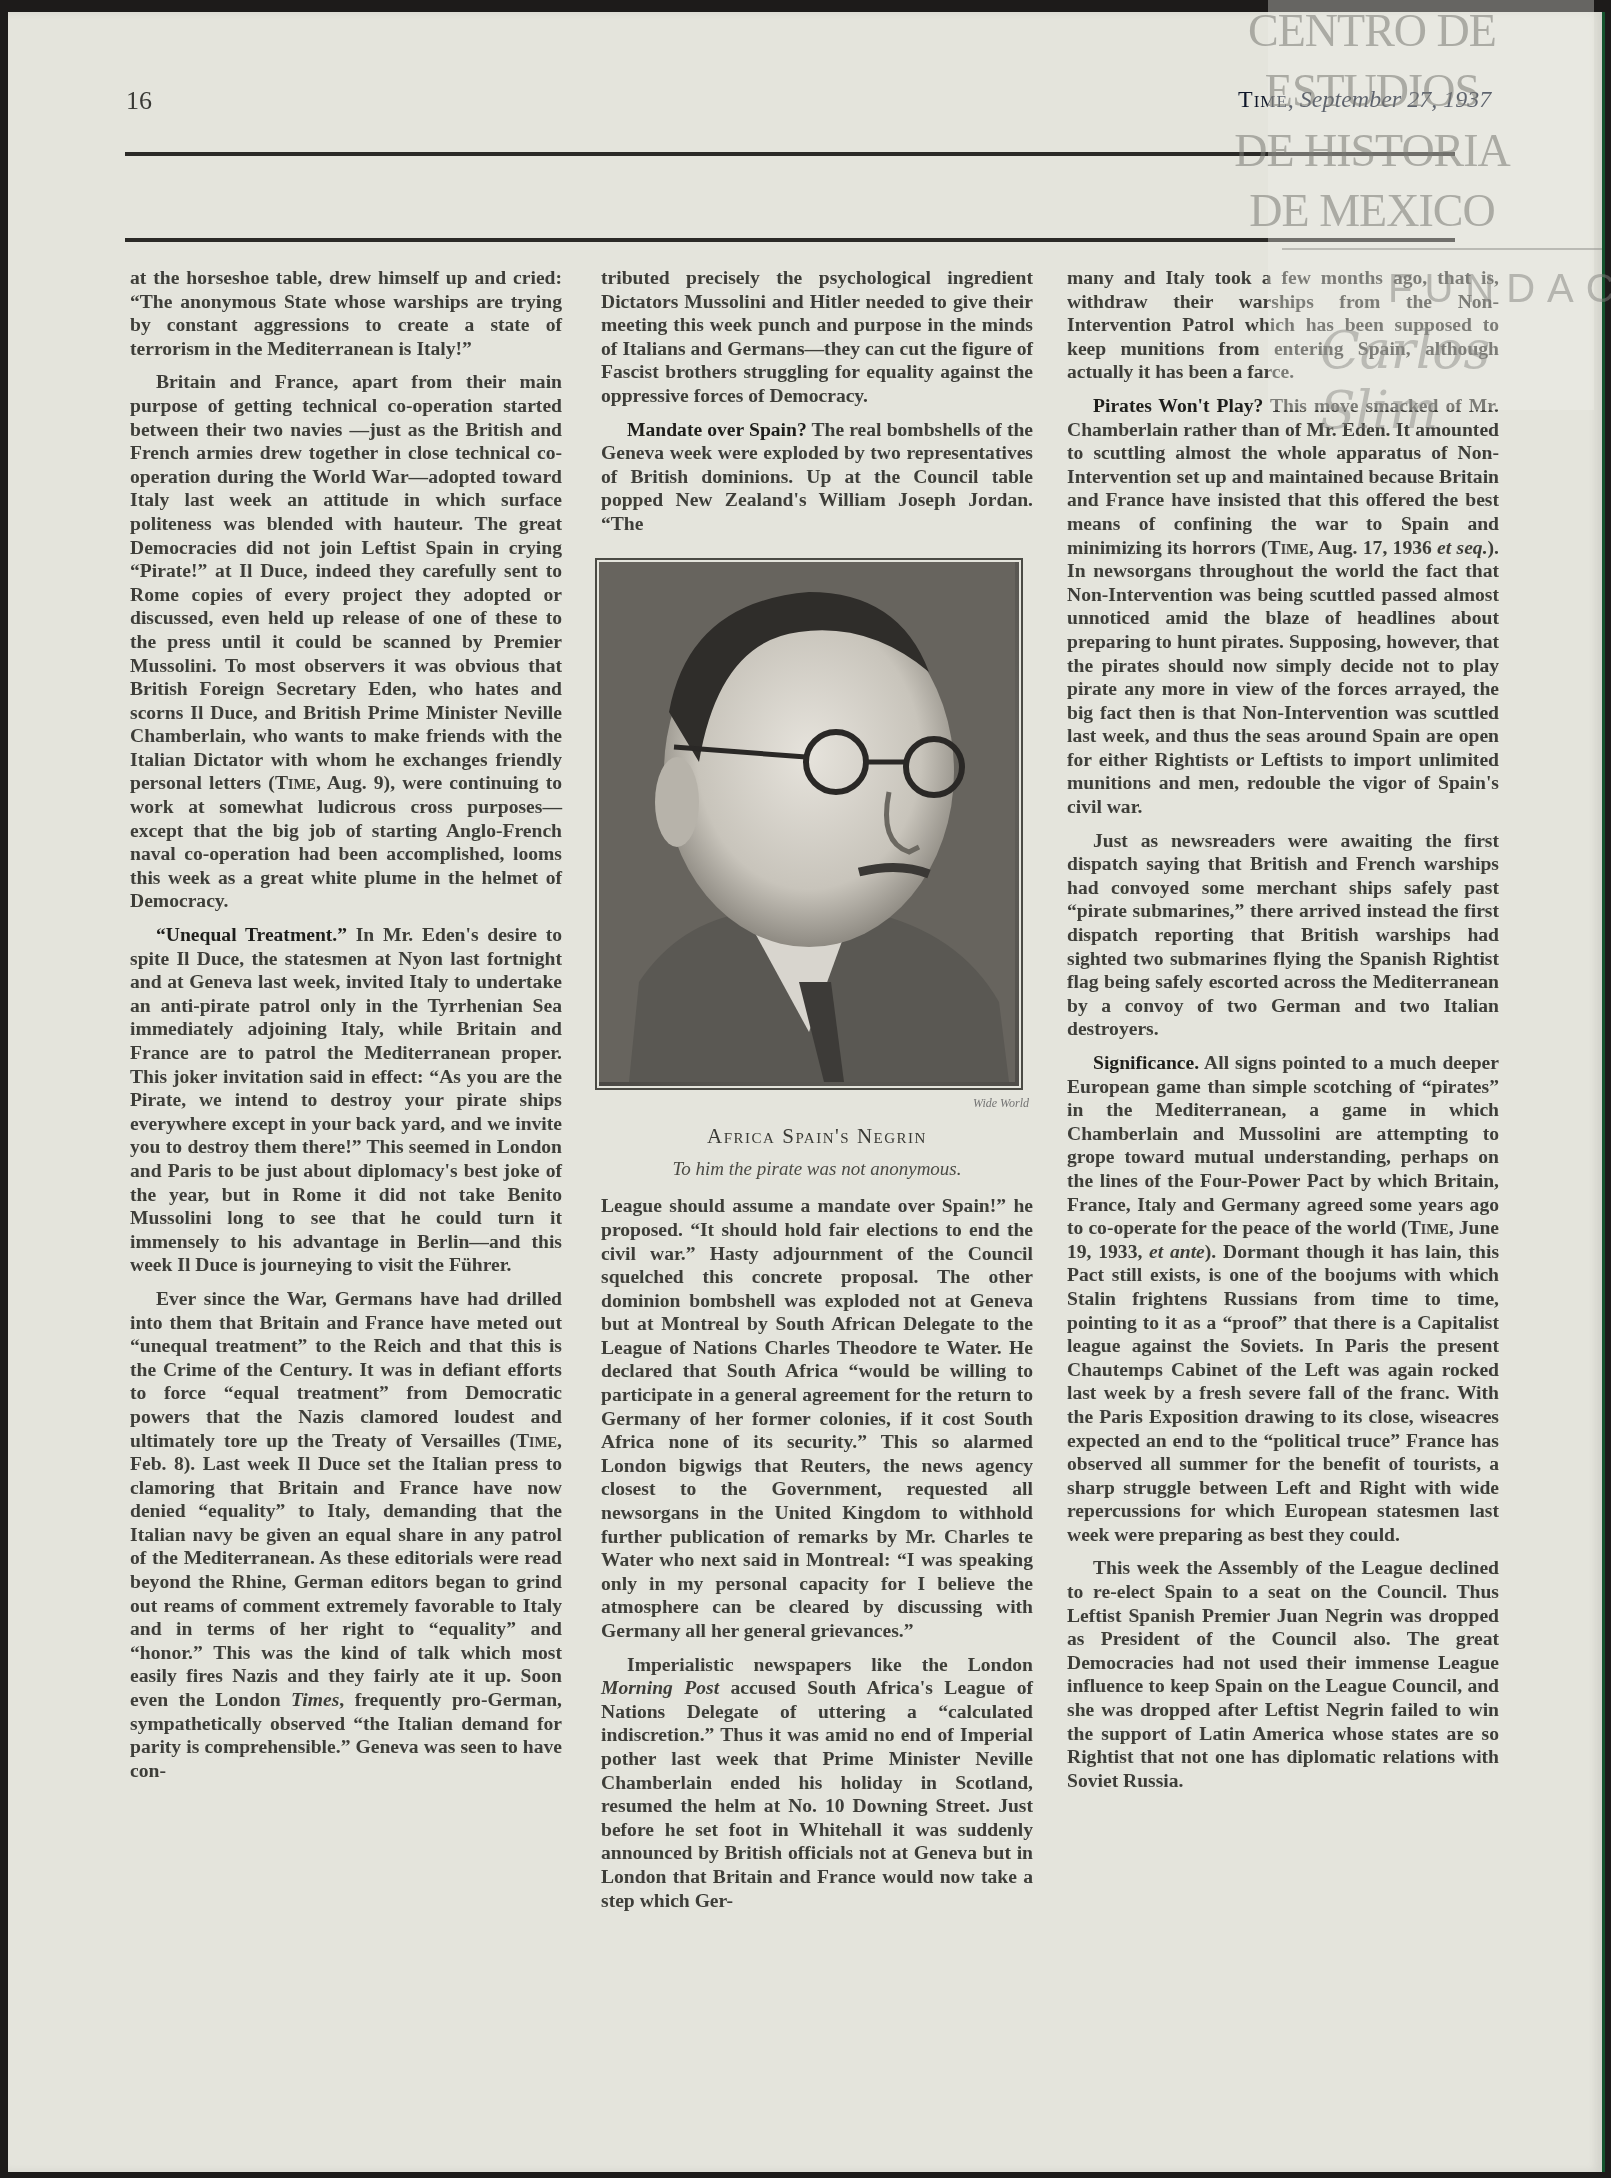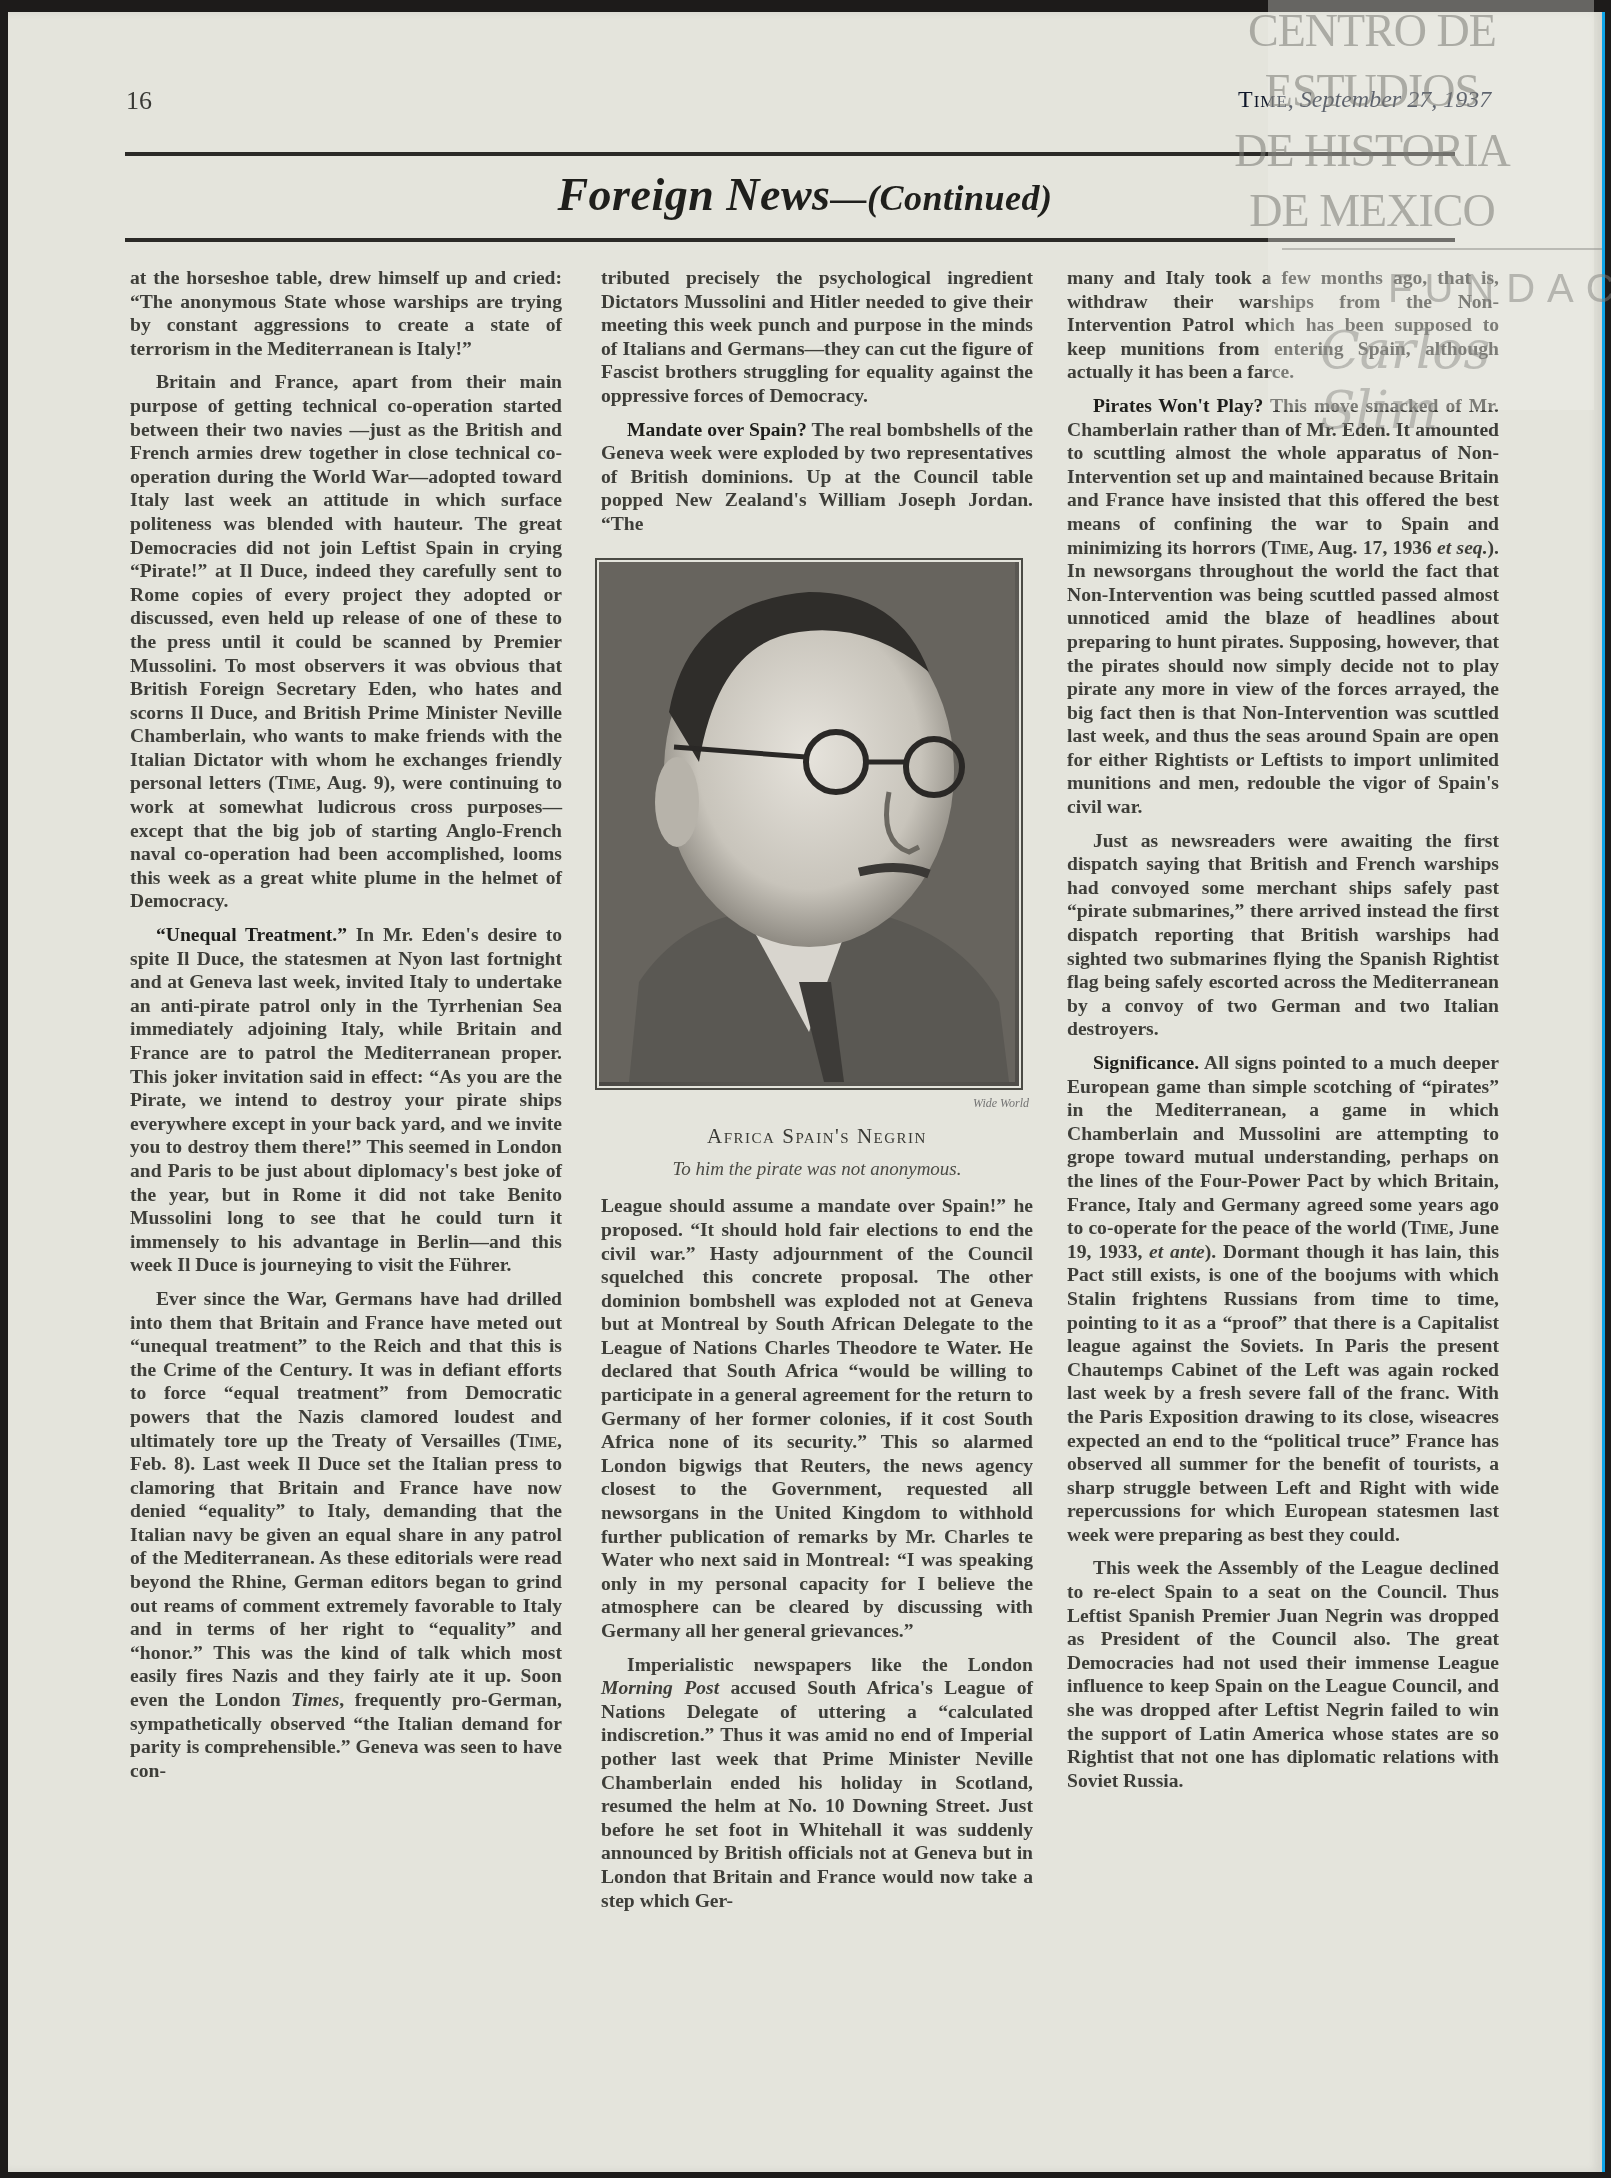--- a/index.html
+++ b/index.html
@@ -4,21 +4,21 @@
 <style>
   html, body { margin: 0; padding: 0; }
   body {
     width: 1611px; height: 2178px; position: relative; overflow: hidden;
     background: #1d1b1a;
     font-family: "Liberation Serif", "DejaVu Serif", serif;
   }
   .page {
     position: absolute; left: 8px; top: 12px; width: 1594px; height: 2160px;
     background: #e4e4dc;
-    border-right: 3px solid #0ea5e9;
+    border-right: 3px solid #14532d;
     box-shadow: inset -6px 0 8px rgba(0,0,0,0.08);
   }
   .page-num {
     position: absolute; left: 118px; top: 74px; font-size: 26px; color: #3a3a36;
   }
   .running-head {
     position: absolute; left: 1230px; top: 74px; font-size: 24px; color: #0f172a; white-space: nowrap;
   }
   .running-head .sc { font-variant: small-caps; letter-spacing: 1px; }
   .running-head .it { font-style: italic; }
@@ -75,23 +75,20 @@
 <body>
 
 <div class="page">
 
   <div class="page-num">16</div>
   <div class="running-head">
     <span class="sc">Time</span>, <span class="it">September 27, 1937</span>
   </div>
 
   <div class="rule top"></div>
-  <div class="section-title">
-    <span>Foreign News</span><span class="cont">—(Continued)</span>
-  </div>
   <div class="rule bot"></div>
 
   <div class="col c1">
     <p>at the horseshoe table, drew himself up and cried: “The anonymous State whose warships are trying by constant aggressions to create a state of terrorism in the Mediterranean is Italy!”</p>
     <p class="ind"><span>Britain and France, apart from their main purpose of getting technical co-operation started between their two navies —just as the British and French armies drew together in close technical co-operation during the World War—adopted toward Italy last week an attitude in which surface politeness was blended with hauteur. The great Democracies did not join Leftist Spain in crying “Pirate!” at Il Duce, indeed they carefully sent to Rome copies of every project they adopted or discussed, even held up release of one of these to the press until it could be scanned by Premier Mussolini. To most observers it was obvious that British Foreign Secretary Eden, who hates and scorns Il Duce, and British Prime Minister Neville Chamberlain, who wants to make friends with the Italian Dictator with whom he exchanges friendly personal letters (</span><span class="sc">Time</span><span>, Aug. 9), were continuing to work at somewhat ludicrous cross purposes—except that the big job of starting Anglo-French naval co-operation had been accomplished, looms this week as a great white plume in the helmet of Democracy.</span></p>
     <p class="ind"><b>“Unequal Treatment.”</b><span> In Mr. Eden's desire to spite Il Duce, the statesmen at Nyon last fortnight and at Geneva last week, invited Italy to undertake an anti-pirate patrol only in the Tyrrhenian Sea immediately adjoining Italy, while Britain and France are to patrol the Mediterranean proper. This joker invitation said in effect: “As you are the Pirate, we intend to destroy your pirate ships everywhere except in your back yard, and we invite you to destroy them there!” This seemed in London and Paris to be just about diplomacy's best joke of the year, but in Rome it did not take Benito Mussolini long to see that he could turn it immensely to his advantage in Berlin—and this week Il Duce is journeying to visit the Führer.</span></p>
     <p class="ind"><span>Ever since the War, Germans have had drilled into them that Britain and France have meted out “unequal treatment” to the Reich and that this is the Crime of the Century. It was in defiant efforts to force “equal treatment” from Democratic powers that the Nazis clamored loudest and ultimately tore up the Treaty of Versailles (</span><span class="sc">Time</span><span>, Feb. 8). Last week Il Duce set the Italian press to clamoring that Britain and France have now denied “equality” to Italy, demanding that the Italian navy be given an equal share in any patrol of the Mediterranean. As these editorials were read beyond the Rhine, German editors began to grind out reams of comment extremely favorable to Italy and in terms of her right to “equality” and “honor.” This was the kind of talk which most easily fires Nazis and they fairly ate it up. Soon even the London </span><i>Times</i><span>, frequently pro-German, sympathetically observed “the Italian demand for parity is comprehensible.” Geneva was seen to have con-</span></p>
   </div>
 
   <div class="col c2">

